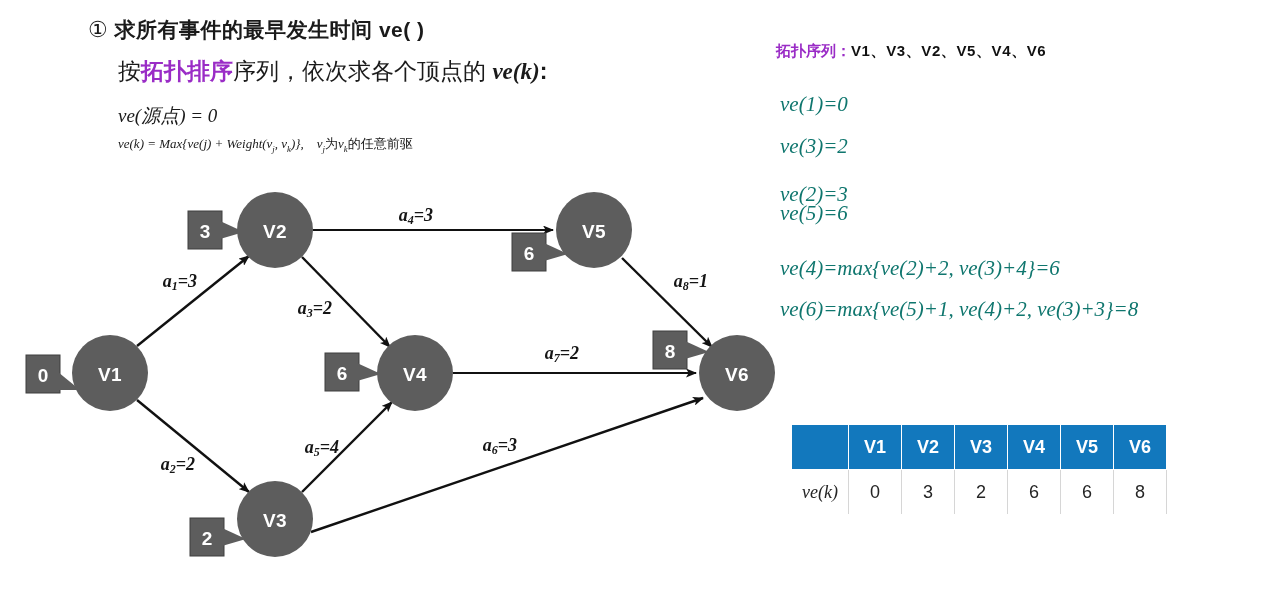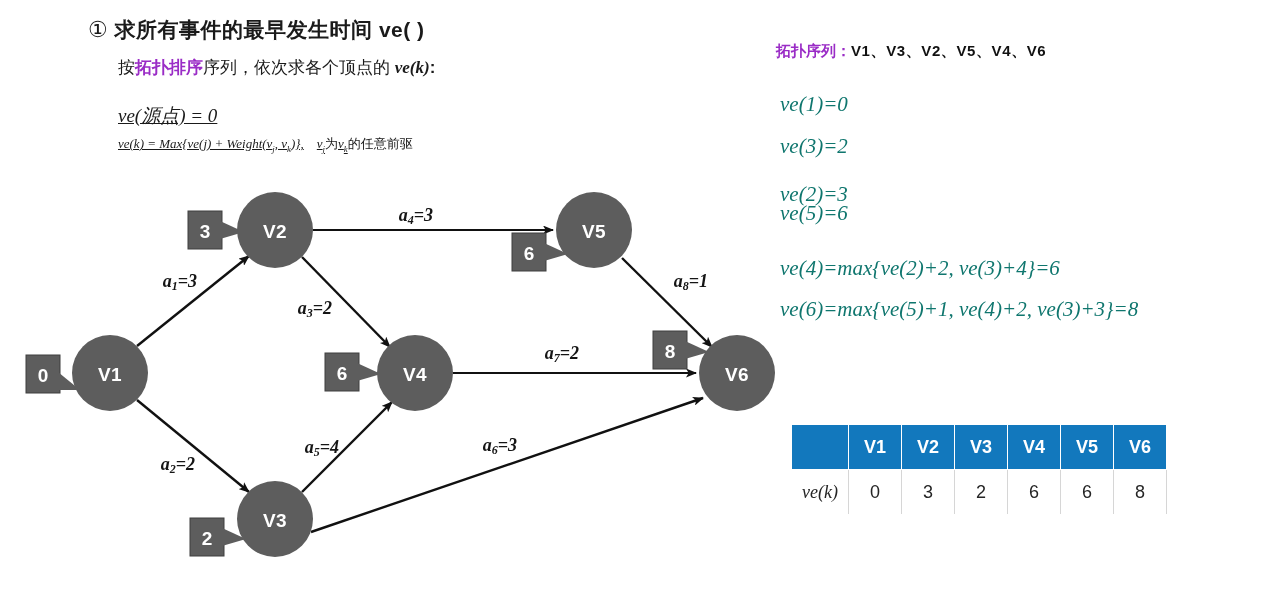--- a/index.html
+++ b/index.html
@@ -22,41 +22,41 @@
     left: 88px; top: 16px;
     font-size: 21px;
     font-weight: bold;
     letter-spacing: 0.5px;
     white-space: nowrap;
   }
   #lesson-heading .marker { font-weight: normal; font-size: 22px; }
 
   #rule-line-1 {
     left: 118px; top: 56px;
-    font-size: 17px;
+    font-size: 23px;
     white-space: nowrap;
     font-weight: bold;
   }
   #rule-line-1 .plain { font-weight: normal; }
   #rule-line-1 .hl { color: #9a2cc6; }
   #rule-line-1 .ital { font-family: "Liberation Serif", serif; font-style: italic; font-weight: bold; }
 
   #rule-line-2 {
     left: 118px; top: 103px;
     font-family: "Liberation Serif", serif;
     font-size: 19px;
     white-space: nowrap;
   }
   #rule-line-3 {
     left: 118px; top: 135px;
     font-family: "Liberation Serif", serif;
     font-size: 13px;
     white-space: nowrap;
   }
-  .it { font-style: italic; text-decoration: underline; }
+  .it { font-style: italic; }
   .cjk { font-family: "Liberation Sans", sans-serif; font-style: normal; }
   sub { font-size: 0.68em; }
 
   
   #topo-line {
     left: 776px; top: 42px;
     font-size: 15px;
     font-weight: bold;
     white-space: nowrap;
   }

